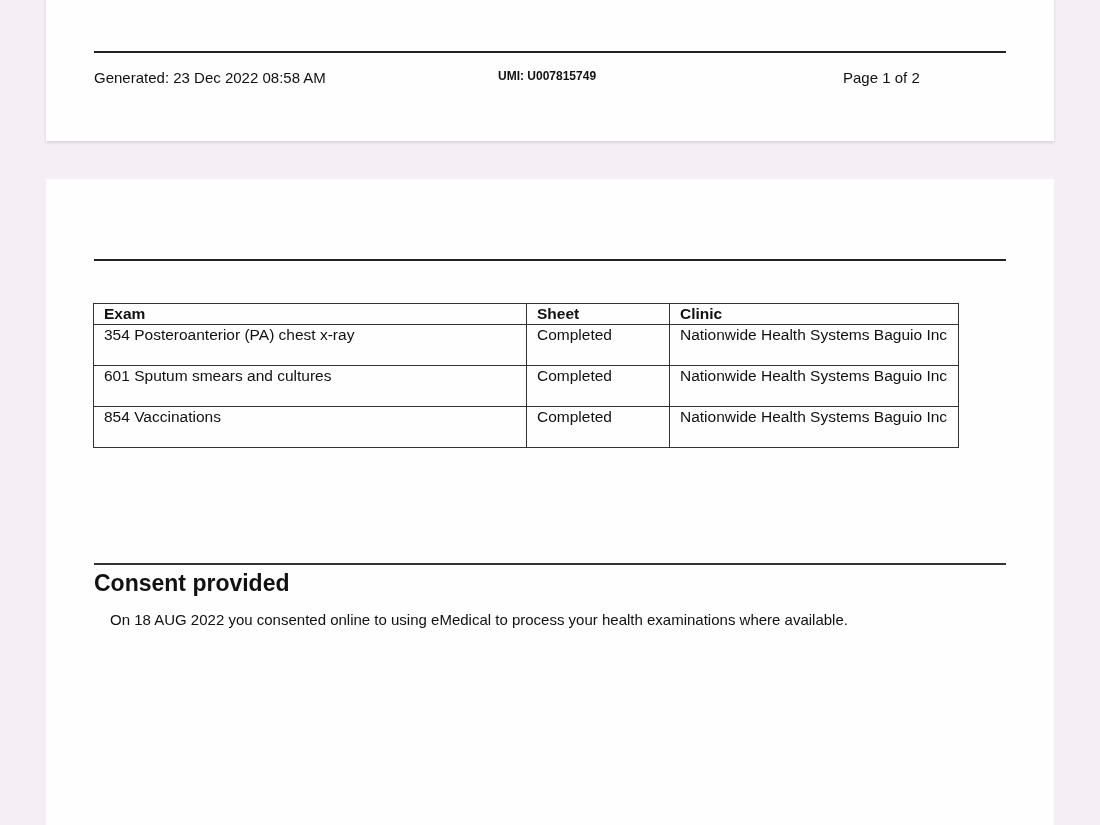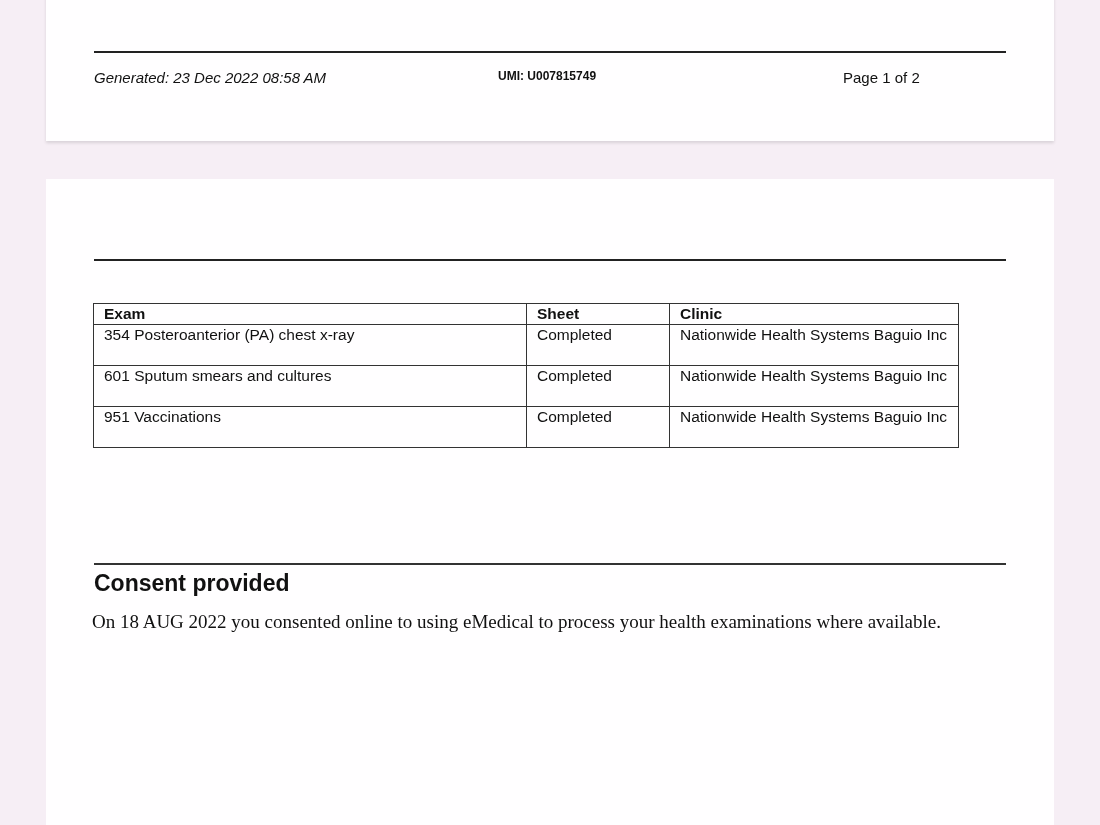--- a/index.html
+++ b/index.html
@@ -35,21 +35,21 @@
   }
   .footer-rule { top: 61px; height: 2px; }
   .footer-row {
     position: absolute;
     top: 79px;
     left: 48px;
     width: 912px;
     height: 20px;
     font-size: 15px;
   }
-  .footer-generated { position: absolute; left: 0; top: 0; font-style: italic; }
+  .footer-generated { position: absolute; left: 0; top: 0; }
   .footer-umi { position: absolute; left: 404px; top: 0; font-weight: bold; font-size: 12px; }
   .footer-page { position: absolute; left: 749px; top: 0; }
 
   .title {
     position: absolute;
     top: 46px;
     left: 48px;
     width: 912px;
     text-align: center;
     font-size: 25px;
@@ -86,23 +86,22 @@
   .consent-title {
     position: absolute;
     top: 391px;
     left: 48px;
     font-size: 23px;
     font-weight: bold;
   }
   .consent-text {
     position: absolute;
     top: 432px;
-    left: 46px;
-    font-size: 19px;
-    font-family: Liberation Serif, serif;
+    left: 64px;
+    font-size: 15px;
   }
 </style>
 </head>
 <body>
 
 <div class="page page-1">
   <div class="rule footer-rule"></div>
   <div class="footer-row">
     <span class="footer-generated">Generated: 23 Dec 2022 08:58 AM</span>
     <span class="footer-umi">UMI: U007815749</span>
@@ -126,21 +125,21 @@
         <td>354 Posteroanterior (PA) chest x-ray</td>
         <td>Completed</td>
         <td>Nationwide Health Systems Baguio Inc</td>
       </tr>
       <tr>
         <td>601 Sputum smears and cultures</td>
         <td>Completed</td>
         <td>Nationwide Health Systems Baguio Inc</td>
       </tr>
       <tr>
-        <td>951 Vaccinations</td>
+        <td>854 Vaccinations</td>
         <td>Completed</td>
         <td>Nationwide Health Systems Baguio Inc</td>
       </tr>
     </tbody>
   </table>
 
   <div class="rule consent-rule"></div>
   <div class="consent-title">Consent provided</div>
   <div class="consent-text">On 18 AUG 2022 you consented online to using eMedical to process your health examinations where available.</div>
 </div>

